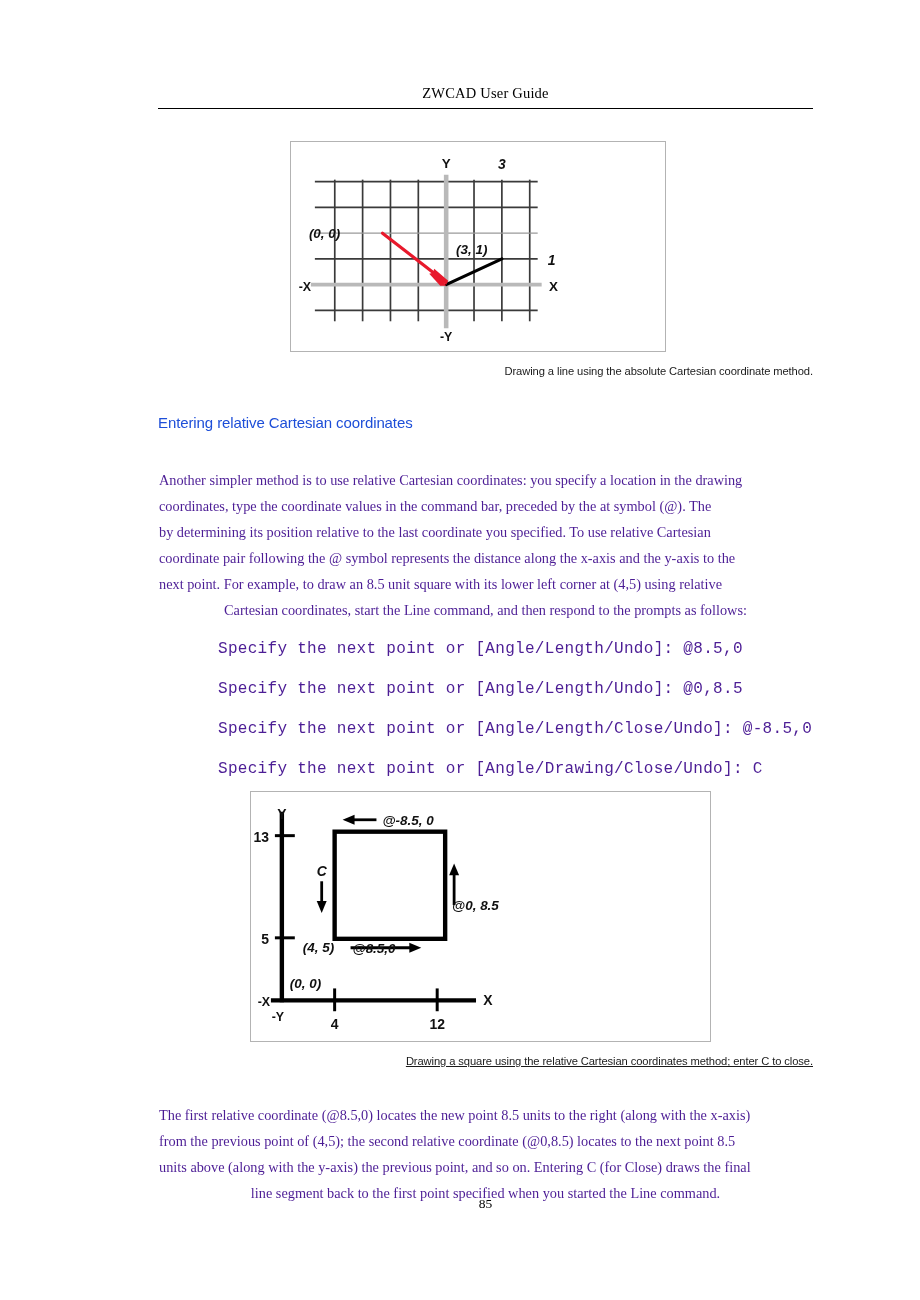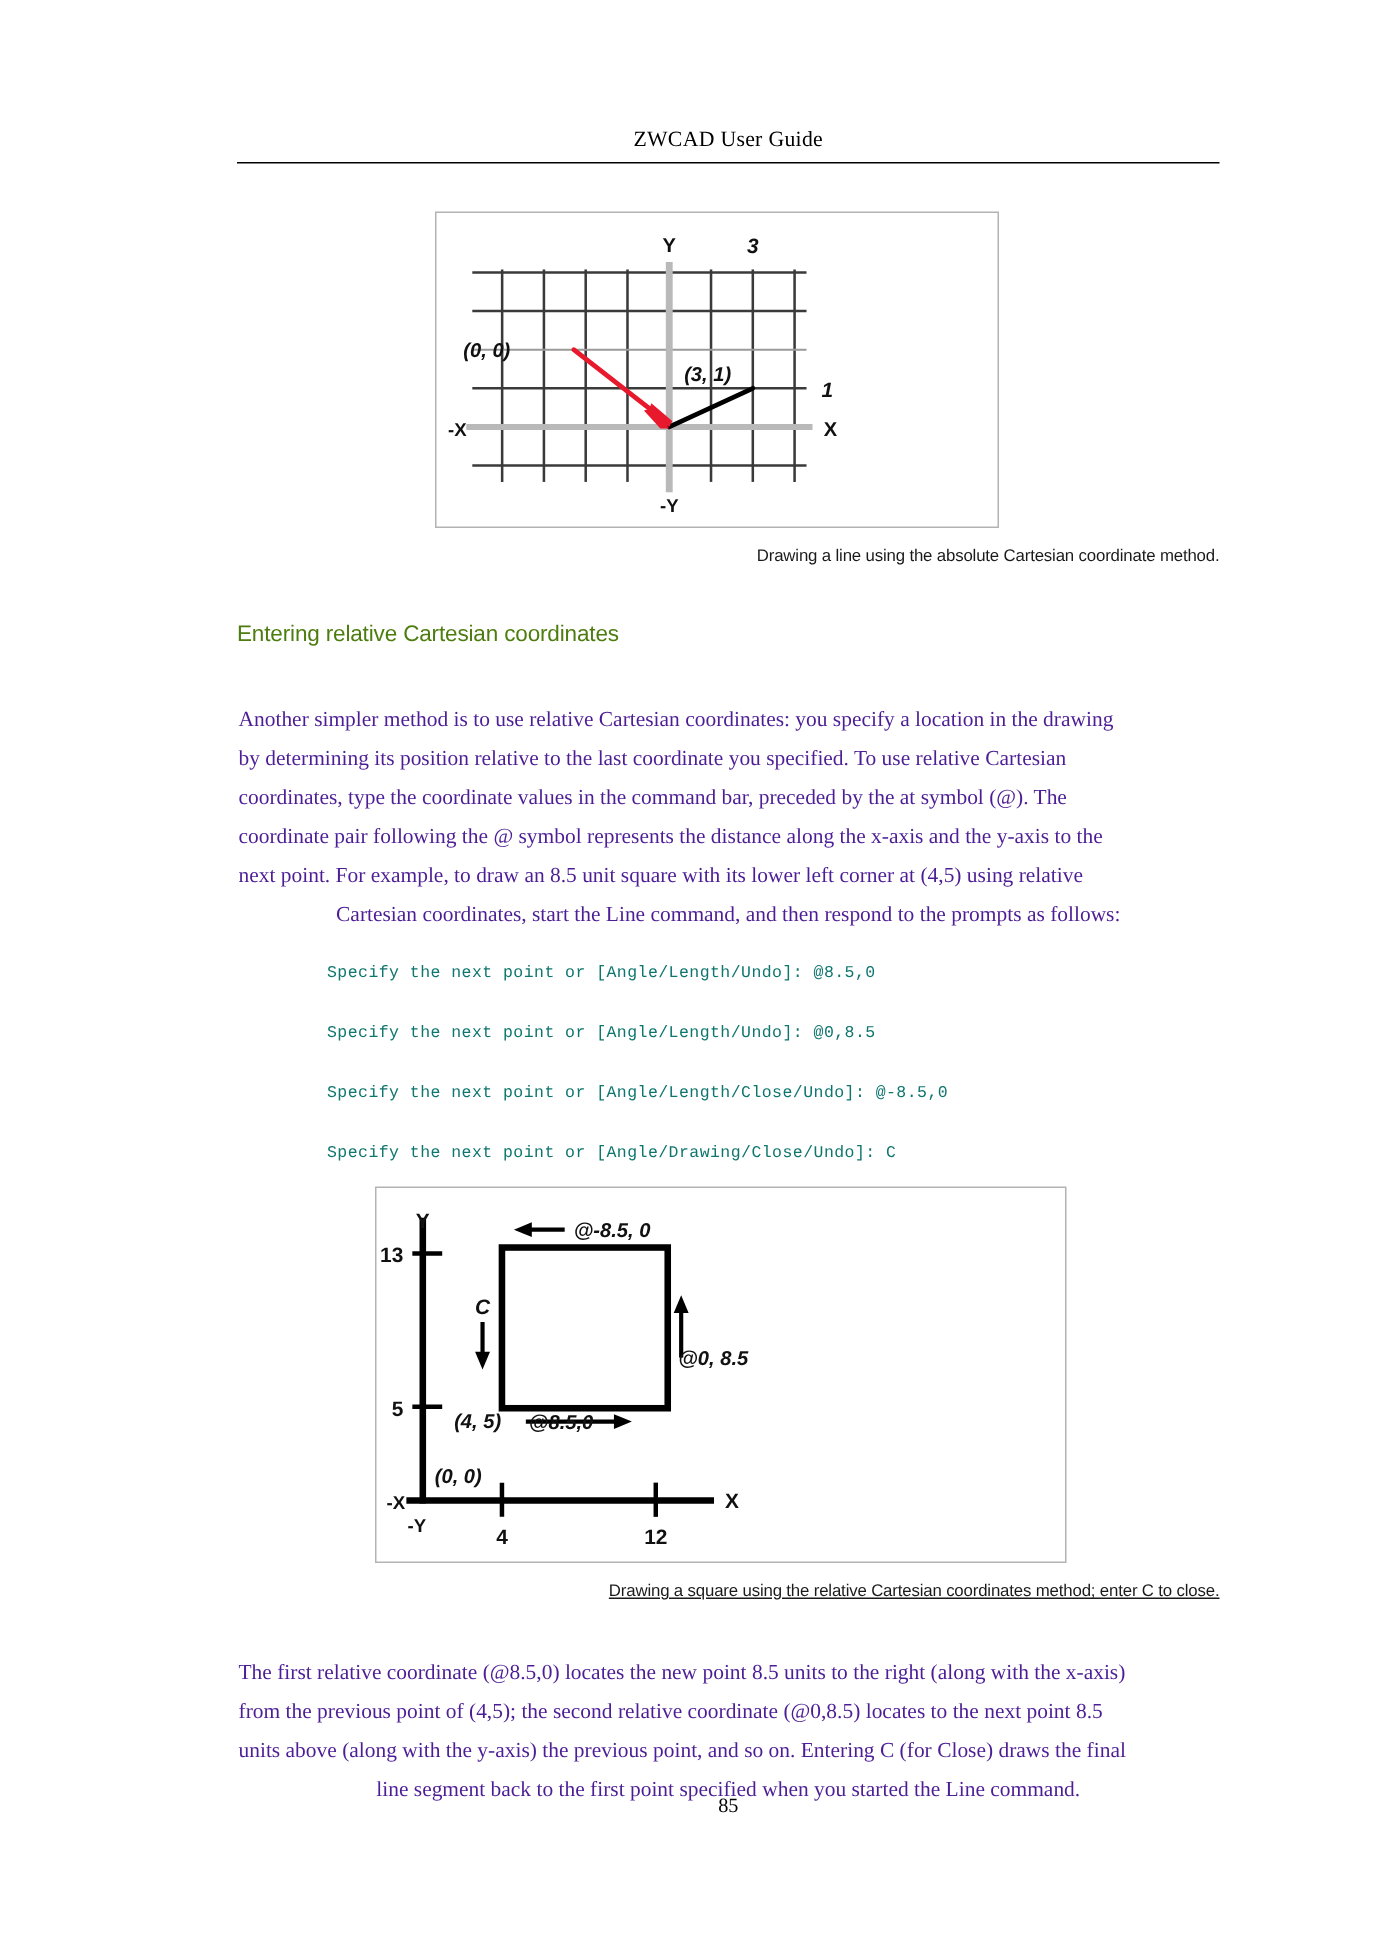--- a/index.html
+++ b/index.html
@@ -81,21 +81,21 @@
 
   
   .section-heading {
     position: absolute;
     left: 145px;
     top: 390px;
     width: 655px;
     font-family: "Liberation Sans", sans-serif;
     font-size: 15px;
     font-weight: 400;
-    color: #4d7c0f;
+    color: #1d4ed8;
     letter-spacing: -0.1px;
   }
 
   .body-par {
     position: absolute;
     left: 146px;
     width: 653px;
     font-family: "Liberation Serif", serif;
     font-size: 14.3px;
     line-height: 26px;
@@ -108,22 +108,22 @@
 
   
   .prompt-list {
     position: absolute;
     left: 205px;
     top: 605px;
     width: 600px;
   }
   .prompt-line {
     font-family: "Liberation Mono", monospace;
-    font-size: 11px;
-    color: #0f766e;
+    font-size: 16px;
+    color: #4c1d95;
     height: 40px;
     line-height: 40px;
     white-space: pre;
     letter-spacing: 0.3px;
   }
 
   
   .page-number {
     position: absolute;
     left: 145px;
@@ -205,22 +205,22 @@
       <text class="dg-bolditalic" x="166" y="113" font-size="13.5" text-anchor="start">(3, 1)</text>
     </svg>
   </div>
 
   <div class="caption" id="caption-1">Drawing a line using the absolute Cartesian coordinate method.</div>
 
   <div class="section-heading">Entering relative Cartesian coordinates</div>
 
   <div class="body-par" id="par-1">
     <div>Another simpler method is to use relative Cartesian coordinates: you specify a location in the drawing</div>
+    <div>coordinates, type the coordinate values in the command bar, preceded by the at symbol (@). The</div>
     <div>by determining its position relative to the last coordinate you specified. To use relative Cartesian</div>
-    <div>coordinates, type the coordinate values in the command bar, preceded by the at symbol (@). The</div>
     <div>coordinate pair following the @ symbol represents the distance along the x-axis and the y-axis to the</div>
     <div>next point. For example, to draw an 8.5 unit square with its lower left corner at (4,5) using relative</div>
     <div class="lastline">Cartesian coordinates, start the Line command, and then respond to the prompts as follows:</div>
   </div>
 
   <div class="prompt-list">
     <div class="prompt-line">Specify the next point or [Angle/Length/Undo]: @8.5,0</div>
     <div class="prompt-line">Specify the next point or [Angle/Length/Undo]: @0,8.5</div>
     <div class="prompt-line">Specify the next point or [Angle/Length/Close/Undo]: @-8.5,0</div>
     <div class="prompt-line">Specify the next point or [Angle/Drawing/Close/Undo]: C</div>

